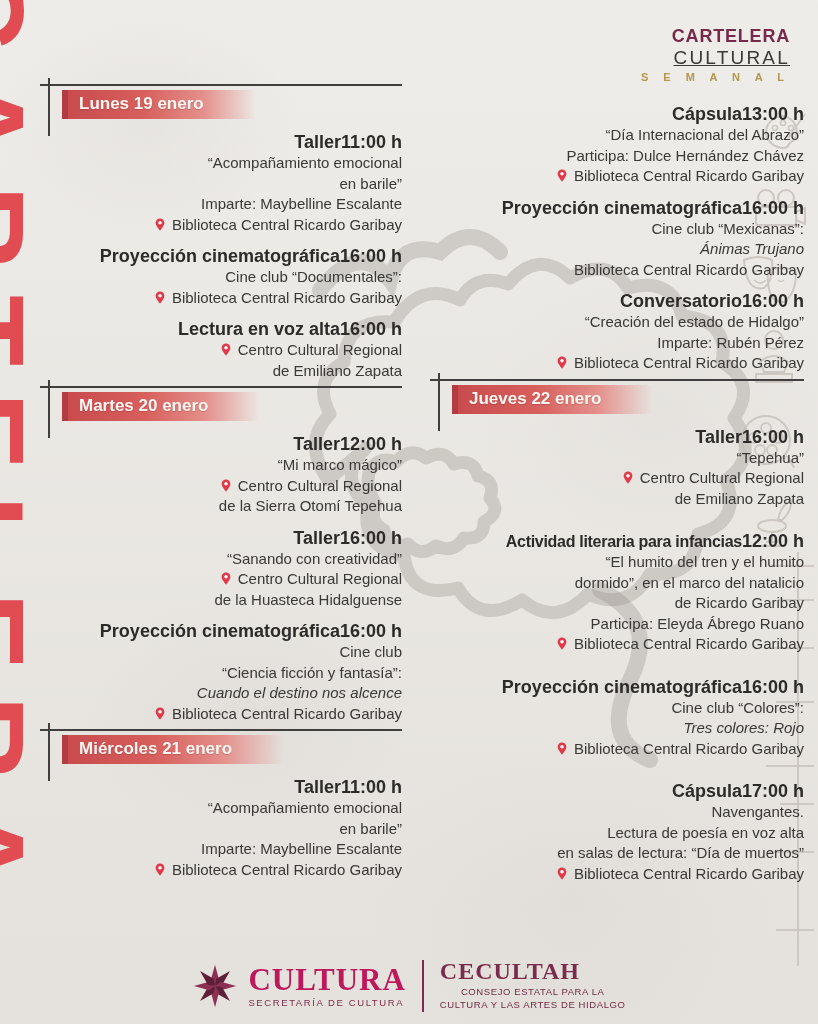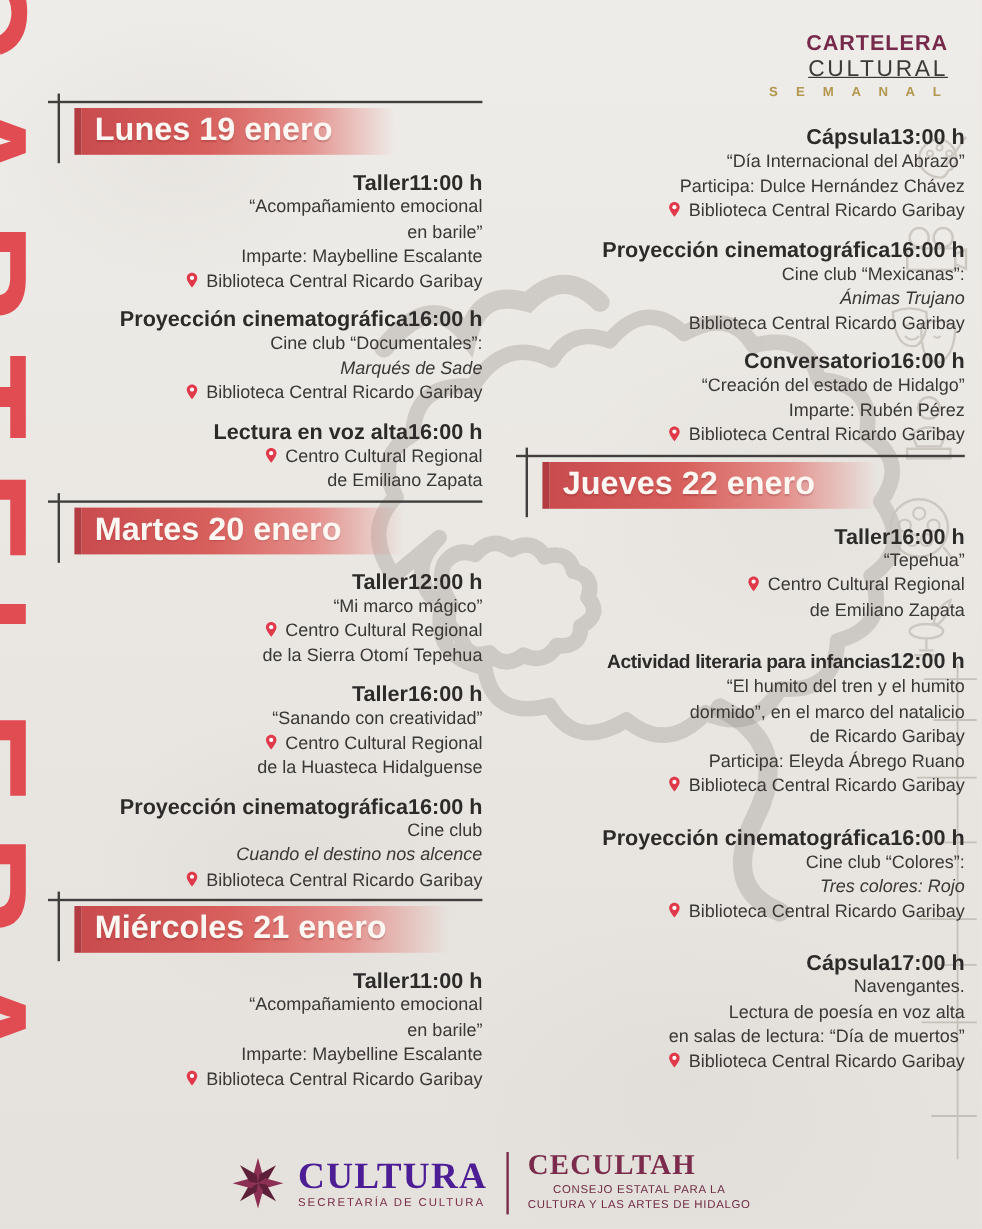--- a/index.html
+++ b/index.html
@@ -48,40 +48,40 @@
   .day-banner::before{
     content:"";position:absolute;left:-22px;top:-6px;height:2px;
     width:calc(100% + 22px);background:#413f3d;
   }
   .day-banner::after{
     content:"";position:absolute;left:-14px;top:-12px;height:58px;width:2px;
     background:#413f3d;
   }
   .day-banner-text{
     display:inline-block;
-    color:#fdf7f3;font-weight:700;font-size:27px;line-height:1;
+    color:#fdf7f3;font-weight:700;font-size:17px;line-height:1;
     padding:5px 52px 7px 11px;
     border-left:6px solid #b23c42;
     background:linear-gradient(90deg,#c94b4e 0%,#d75f5c 40%,#e4908c 72%,rgba(231,153,148,0) 100%);
     text-shadow:0 1px 1px rgba(120,30,30,.25);
   }
   .event{margin-bottom:11px;}
   .event.gap{margin-top:22px;}
   .event-head{display:flex;justify-content:flex-end;align-items:baseline;
     font-weight:700;font-size:18px;line-height:21px;color:#2d2b2a;}
   .event-time{white-space:nowrap;font-weight:700;}
   .title-small{font-size:16px;letter-spacing:-.3px;}
   .line{font-size:15px;line-height:20.5px;color:#3a3836;text-align:right;}
   .line.italic{font-style:italic;}
   .pin{display:inline-block;margin-right:5px;}
   .pin svg{vertical-align:-3px;}
   
   .footer{position:absolute;left:0;right:0;bottom:12px;display:flex;align-items:center;justify-content:center;gap:16px;z-index:3;}
   .cultura-block{display:flex;align-items:center;gap:10px;}
-  .cultura-text .t{font-family:"Liberation Serif","DejaVu Serif",serif;font-weight:700;font-size:31px;color:#4c1d95;letter-spacing:1px;line-height:1;}
+  .cultura-text .t{font-family:"Liberation Serif","DejaVu Serif",serif;font-weight:700;font-size:31px;color:#be185d;letter-spacing:1px;line-height:1;}
   .cultura-text .s{font-size:9.5px;color:#7b2b4b;letter-spacing:1.6px;margin-top:2px;}
   .footer-divider{width:2px;height:52px;background:#7b2b4b;}
   .cecultah-block .t{font-family:"Liberation Serif","DejaVu Serif",serif;font-weight:700;font-size:24px;color:#7b2b4b;letter-spacing:1px;line-height:1;}
   .cecultah-block .s{font-size:9.5px;color:#6f2a46;letter-spacing:.6px;line-height:1.35;margin-top:3px;text-align:center;}
 </style>
 </head>
 <body>
 
 <div class="paper"></div>
 
@@ -160,21 +160,20 @@
               <path d="M12 1.5C7.6 1.5 4.5 4.8 4.5 9c0 5.2 7.5 13.5 7.5 13.5S19.5 14.2 19.5 9c0-4.2-3.1-7.5-7.5-7.5z" fill="#e0394a"></path>
               <circle cx="12" cy="8.8" r="3" fill="#fff"></circle>
             </svg></span>Biblioteca Central Ricardo Garibay</div>
       </div>
       <div class="event">
         <div class="event-head">
           <span class="event-title">Proyección cinematográfica</span>
           <span class="event-time">16:00 h</span>
         </div>
         <div class="line">Cine club “Documentales”:</div>
-        <div class="line italic">Marqués de Sade</div>
         <div class="line"><span class="pin"><svg viewBox="0 0 24 24" width="14" height="17">
               <path d="M12 1.5C7.6 1.5 4.5 4.8 4.5 9c0 5.2 7.5 13.5 7.5 13.5S19.5 14.2 19.5 9c0-4.2-3.1-7.5-7.5-7.5z" fill="#e0394a"></path>
               <circle cx="12" cy="8.8" r="3" fill="#fff"></circle>
             </svg></span>Biblioteca Central Ricardo Garibay</div>
       </div>
       <div class="event">
         <div class="event-head">
           <span class="event-title">Lectura en voz alta</span>
           <span class="event-time">16:00 h</span>
         </div>
@@ -208,20 +207,21 @@
               <circle cx="12" cy="8.8" r="3" fill="#fff"></circle>
             </svg></span>Centro Cultural Regional</div>
         <div class="line">de la Huasteca Hidalguense</div>
       </div>
       <div class="event">
         <div class="event-head">
           <span class="event-title">Proyección cinematográfica</span>
           <span class="event-time">16:00 h</span>
         </div>
         <div class="line">Cine club</div>
+        <div class="line">“Ciencia ficción y fantasía”:</div>
         <div class="line italic">Cuando el destino nos alcence</div>
         <div class="line"><span class="pin"><svg viewBox="0 0 24 24" width="14" height="17">
               <path d="M12 1.5C7.6 1.5 4.5 4.8 4.5 9c0 5.2 7.5 13.5 7.5 13.5S19.5 14.2 19.5 9c0-4.2-3.1-7.5-7.5-7.5z" fill="#e0394a"></path>
               <circle cx="12" cy="8.8" r="3" fill="#fff"></circle>
             </svg></span>Biblioteca Central Ricardo Garibay</div>
       </div>
       <div class="day-banner"><span class="day-banner-text">Miércoles 21 enero</span></div>
       <div class="event">
         <div class="event-head">
           <span class="event-title">Taller</span>

